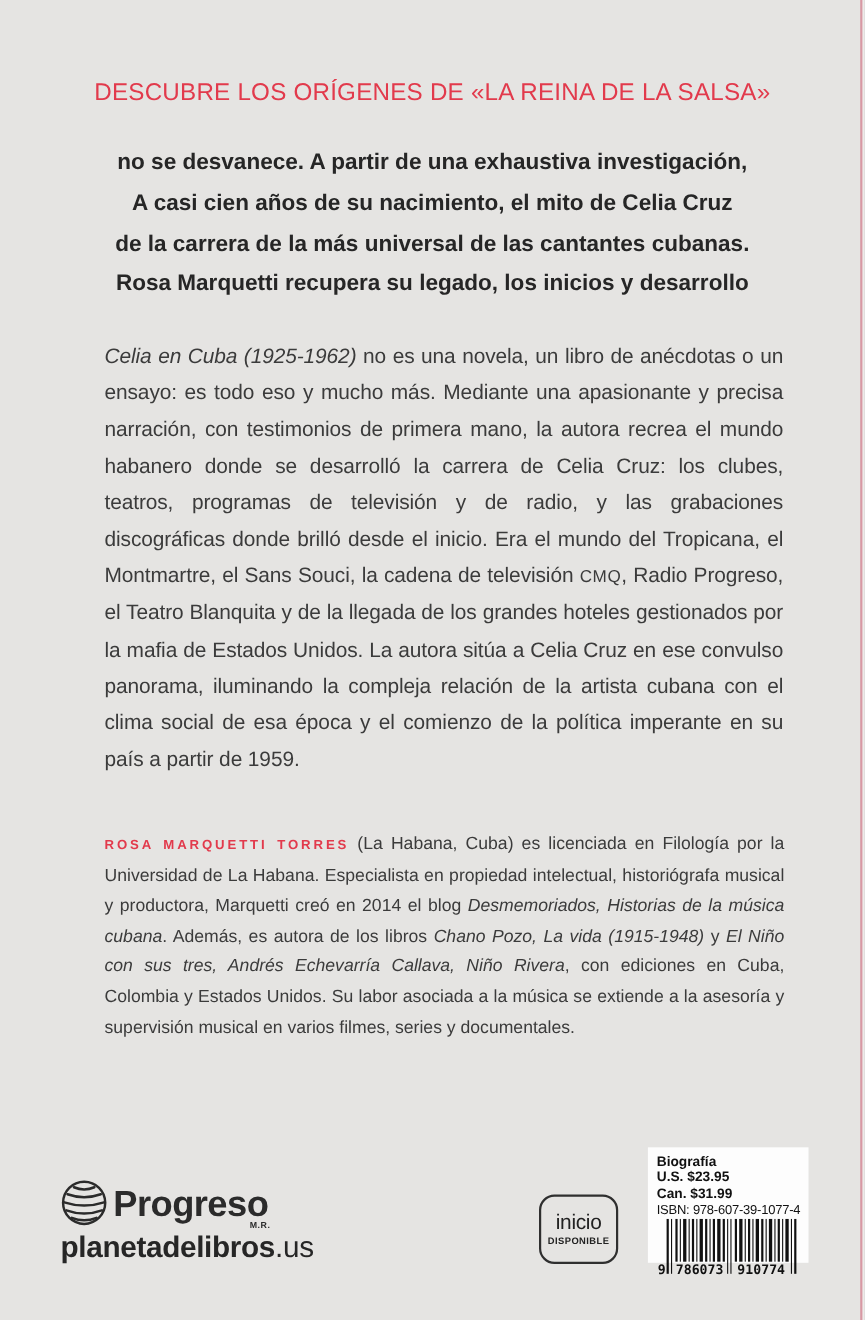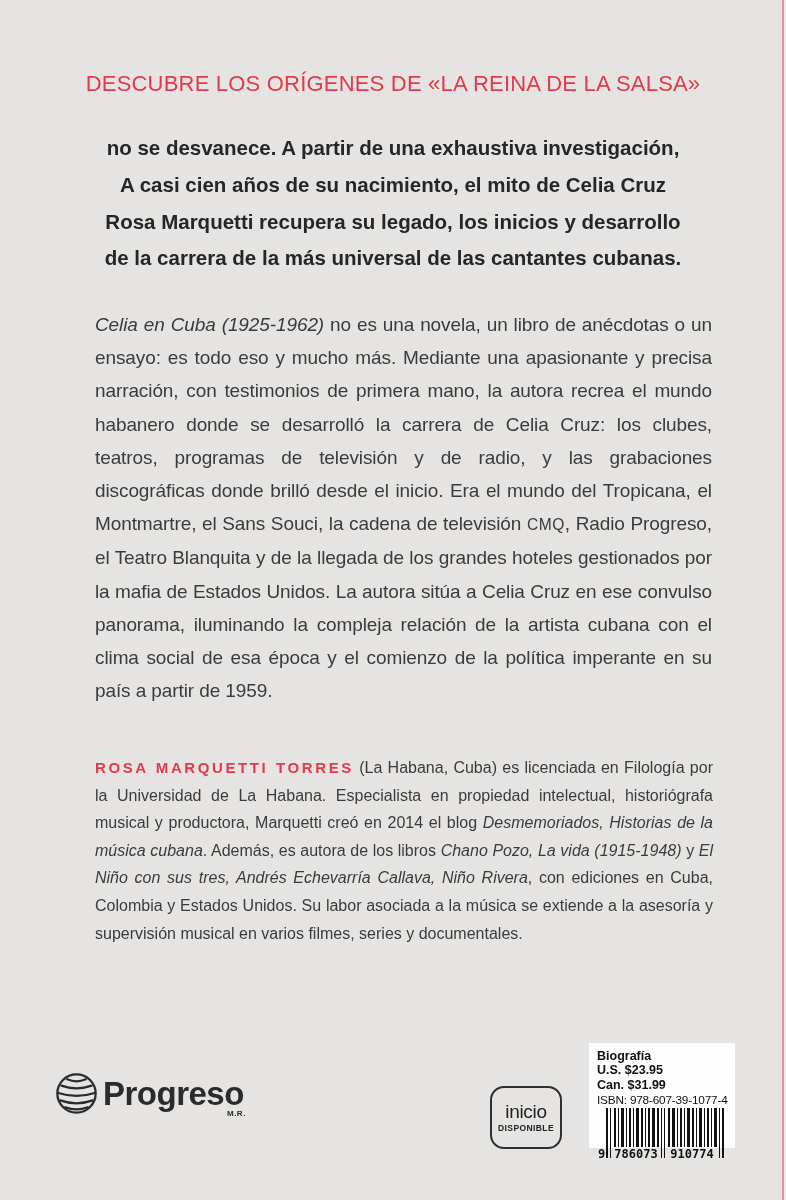--- a/index.html
+++ b/index.html
@@ -37,21 +37,21 @@
   }
   .italic{font-style:italic;}
   .smallcaps{font-size:.82em;letter-spacing:.5px;}
 
   .bio{
     position:absolute;top:754px;left:95px;width:618px;
     font-size:16px;line-height:27.6px;font-weight:400;
     color:#3b3b3b;text-align:justify;
   }
   .author-name{
-    color:#e23a4c;font-weight:700;font-size:15px;letter-spacing:2.6px;
+    color:#e23a4c;font-weight:700;font-size:12px;letter-spacing:2.6px;
   }
 
   
   .publisher{
     position:absolute;left:55px;top:1071px;height:44px;
     display:flex;align-items:center;gap:5px;color:#2b2b2b;
   }
   .globe{width:43px;height:43px;display:block;}
   .wordmark-wrap{position:relative;}
   .wordmark{font-size:33px;font-weight:600;letter-spacing:-.5px;line-height:1;}
@@ -88,22 +88,22 @@
 </head>
 <body>
 
 <div class="cover">
 
   <div class="headline">DESCUBRE LOS ORÍGENES DE «LA REINA DE LA SALSA»</div>
 
   <div class="intro">
     <div>no se desvanece. A partir de una exhaustiva investigación,</div>
     <div>A casi cien años de su nacimiento, el mito de Celia Cruz</div>
+    <div>de la carrera de la más universal de las cantantes cubanas.</div>
     <div>Rosa Marquetti recupera su legado, los inicios y desarrollo</div>
-    <div>de la carrera de la más universal de las cantantes cubanas.</div>
   </div>
 
   <div class="synopsis">
     <span class="italic">Celia en Cuba (1925-1962)</span><span> no es una novela, un libro de anécdotas o un ensayo: es todo eso y mucho más. Mediante una apasionante y precisa narración, con testimonios de primera mano, la autora recrea el mundo habanero donde se desarrolló la carrera de Celia Cruz: los clubes, teatros, programas de televisión y de radio, y las grabaciones discográficas donde brilló desde el inicio. Era el mundo del Tropicana, el Montmartre, el Sans Souci, la cadena de televisión </span><span class="smallcaps">CMQ</span><span>, Radio Progreso, el Teatro Blanquita y de la llegada de los grandes hoteles gestionados por la mafia de Estados Unidos. La autora sitúa a Celia Cruz en ese convulso panorama, iluminando la compleja relación de la artista cubana con el clima social de esa época y el comienzo de la política imperante en su país a partir de 1959.</span>
   </div>
 
   <div class="bio">
     <span class="author-name">ROSA MARQUETTI TORRES</span><span> (La Habana, Cuba) es licenciada en Filología por la Universidad de La Habana. Especialista en propiedad intelectual, historiógrafa musical y productora, Marquetti creó en 2014 el blog </span><span class="italic">Desmemoriados, Historias de la música cubana</span><span>. Además, es autora de los libros </span><span class="italic">Chano Pozo, La vida (1915-1948)</span><span> y </span><span class="italic">El Niño con sus tres, Andrés Echevarría Callava, Niño Rivera</span><span>, con ediciones en Cuba, Colombia y Estados Unidos. Su labor asociada a la música se extiende a la asesoría y supervisión musical en varios filmes, series y documentales.</span>
   </div>
 
@@ -115,20 +115,23 @@
       <path d="M3.5,21.5 Q22,27.5 40.5,21.5"></path>
       <path d="M5.5,29 Q22,35 38.5,29"></path>
       <path d="M10.5,36 Q22,40.5 33.5,36"></path>
     </svg>
     <div class="wordmark-wrap">
       <div class="wordmark">Progreso</div>
       <div class="trademark">M.R.</div>
     </div>
   </div>
 
+  <div class="website">
+    <span class="bold">planetadelibros</span><span class="normal">.us</span>
+  </div>
 
   <div class="ebook-badge">
     <div class="ebook-title">inicio</div>
     <div class="ebook-sub">DISPONIBLE</div>
   </div>
 
   <div class="barcode-panel">
     <div class="bc-category">Biografía</div>
     <div class="bc-prices">
       <span>U.S. $23.95</span>

